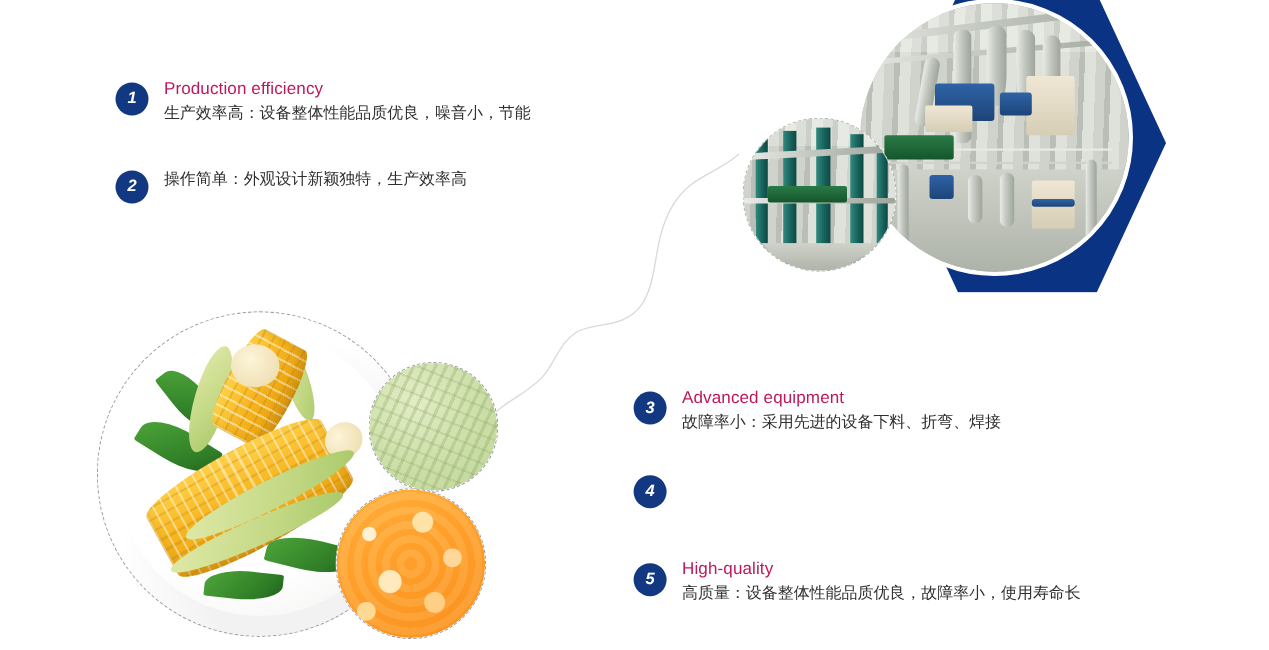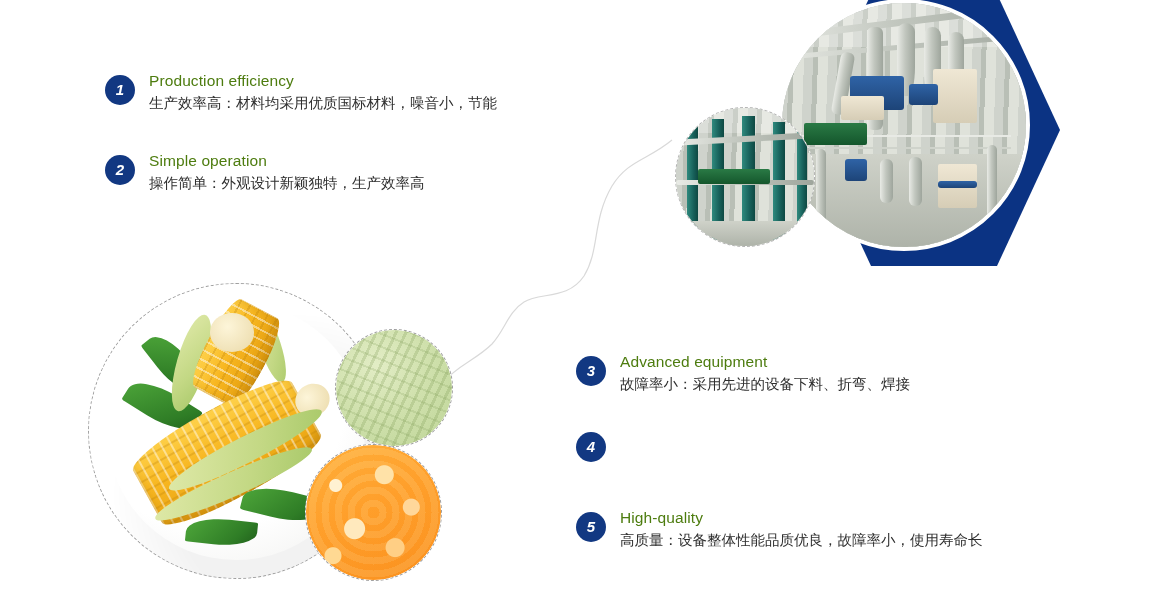--- a/index.html
+++ b/index.html
@@ -36,21 +36,21 @@
     line-height: 30px;
     text-align: center;
     flex: 0 0 30px;
     letter-spacing: 0;
   }
   .feature-text {
     margin-left: 14px;
     margin-top: -4px;
   }
   .feature-title {
-    color: #4d7c0f;
+    color: #be185d;
     font-size: 15.5px;
     line-height: 20px;
     letter-spacing: 0.1px;
     white-space: nowrap;
   }
   .feature-desc {
     color: #2f2f2f;
     font-size: 14.5px;
     line-height: 22px;
     margin-top: 1px;
@@ -364,28 +364,27 @@
 
     <div id="kernel-circle" class="dash-circle">
       <div class="circ-fill kernel-fill"></div>
     </div>
   </div>
 
   <div class="feature" id="feature-1">
     <div class="badge">1</div>
     <div class="feature-text">
       <div class="feature-title">Production efficiency</div>
-      <div class="feature-desc">生产效率高：材料均采用优质国标材料，噪音小，节能</div>
+      <div class="feature-desc">生产效率高：设备整体性能品质优良，噪音小，节能</div>
     </div>
   </div>
 
   <div class="feature" id="feature-2">
     <div class="badge">2</div>
     <div class="feature-text">
-      <div class="feature-title">Simple operation</div>
       <div class="feature-desc">操作简单：外观设计新颖独特，生产效率高</div>
     </div>
   </div>
 
   <div class="feature" id="feature-3">
     <div class="badge">3</div>
     <div class="feature-text">
       <div class="feature-title">Advanced equipment</div>
       <div class="feature-desc">故障率小：采用先进的设备下料、折弯、焊接</div>
     </div>

